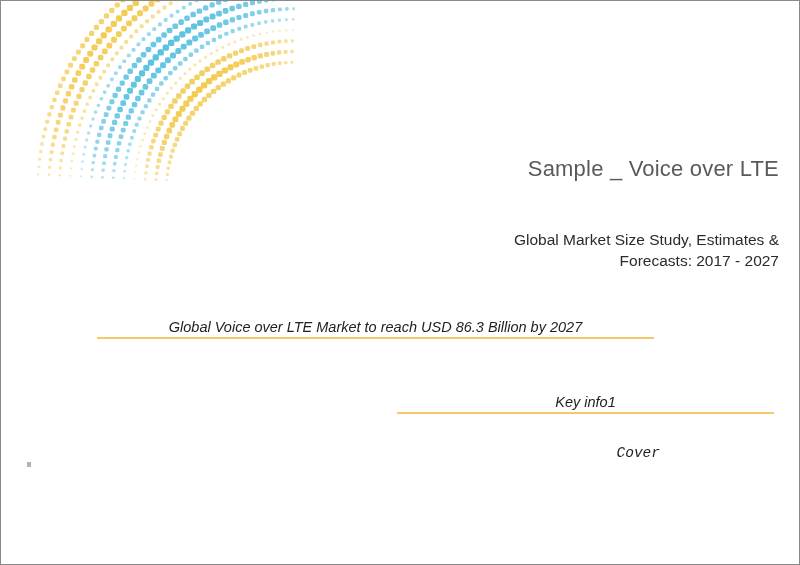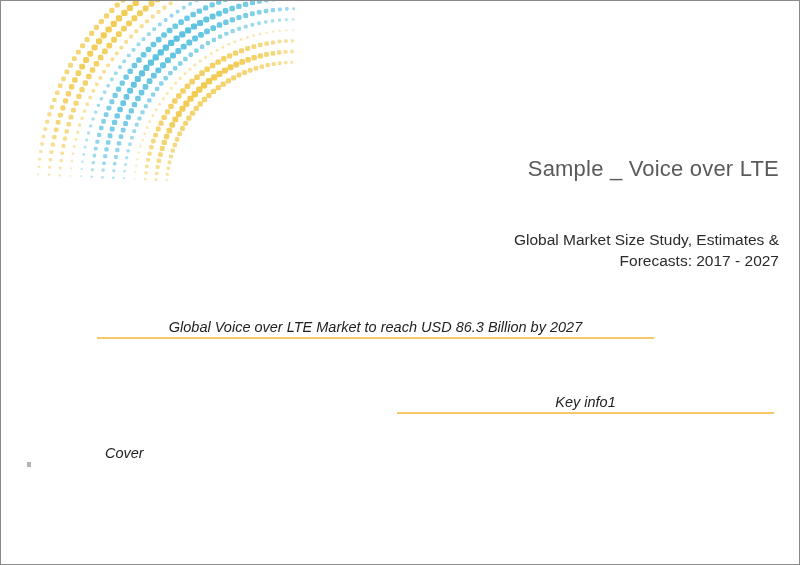--- a/index.html
+++ b/index.html
@@ -93,25 +93,26 @@
     top: 410px;
     width: 555px;
   }
 
   
   #cover-label {
     position: absolute;
     left: 104px;
     top: 442px;
     width: 555px;
-    text-align: left;
+    text-align: right;
     font-style: italic;
     font-size: 14.5px;
     line-height: 20px;
     color: #1f1f1f;
+    font-family: Liberation Mono, monospace;
   }
 
   
   #corner-mark {
     position: absolute;
     left: 26px;
     top: 461px;
     width: 4px;
     height: 5px;
     background: #9a9a9a;

